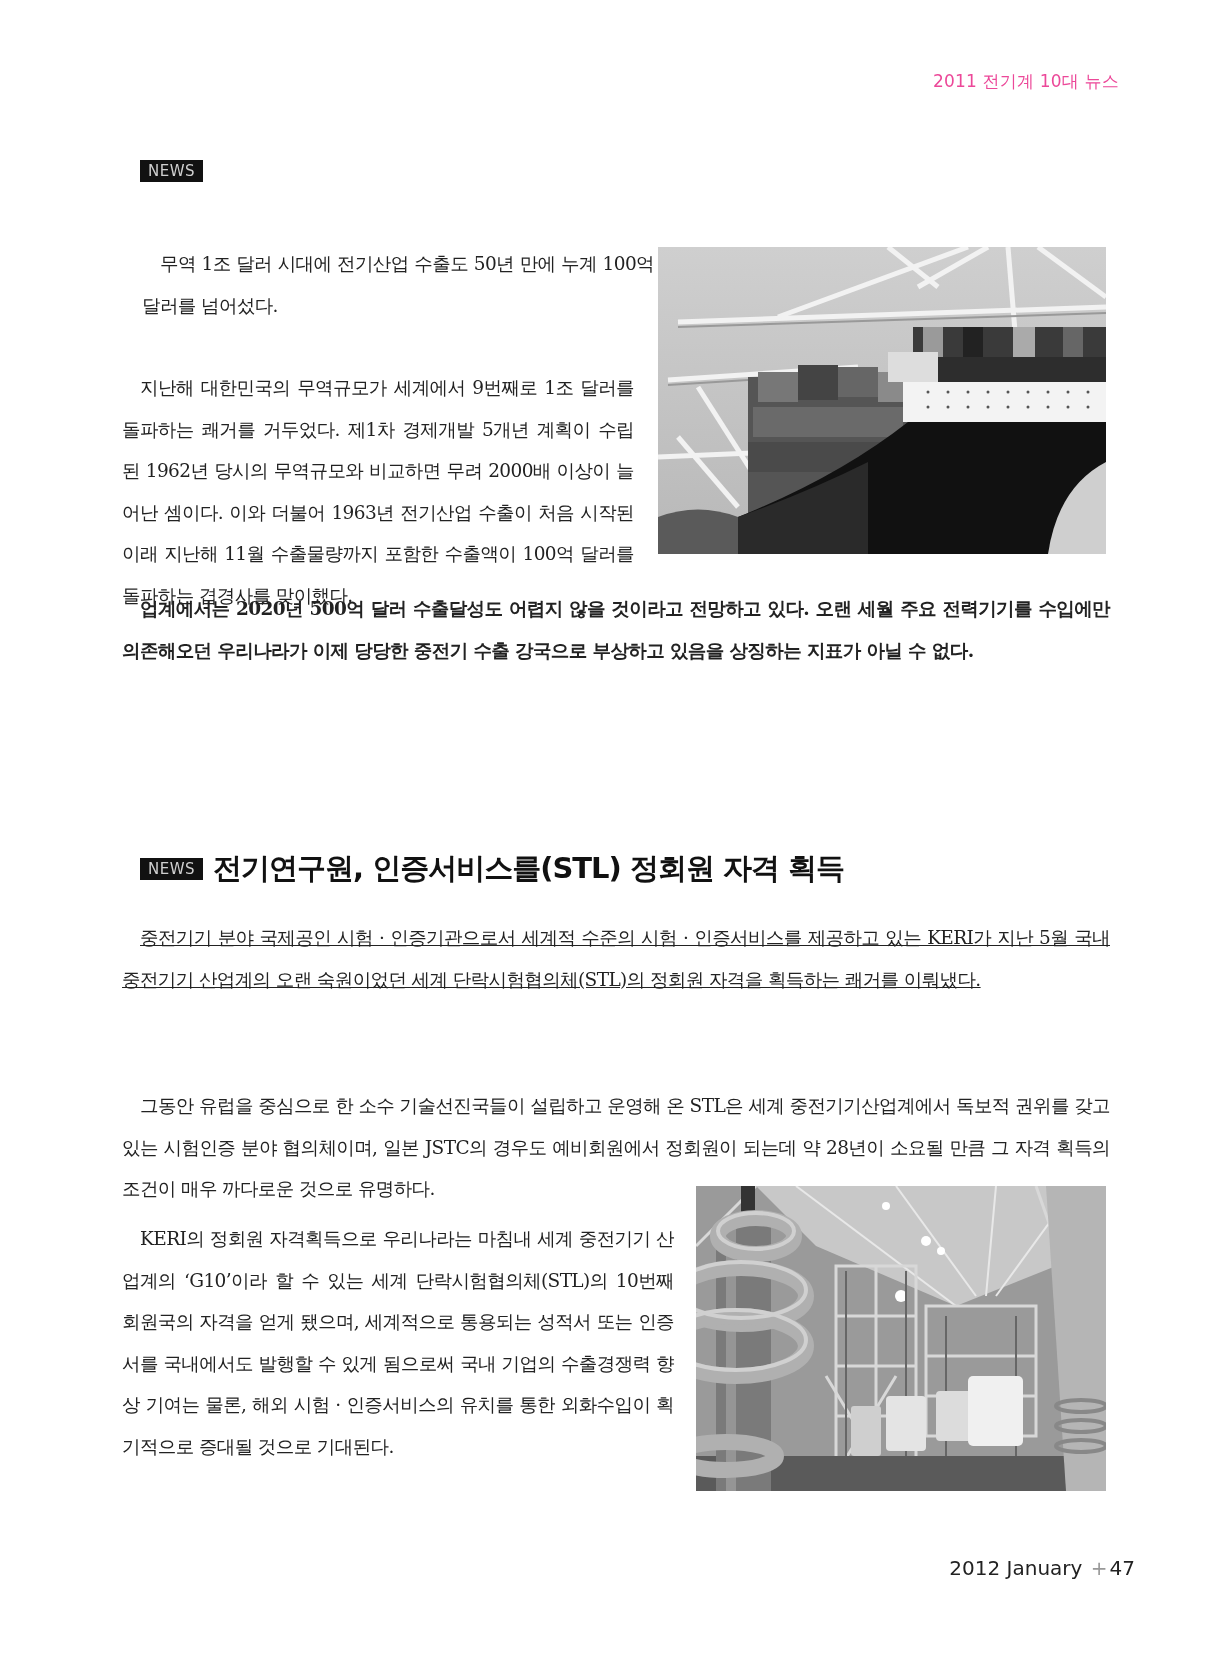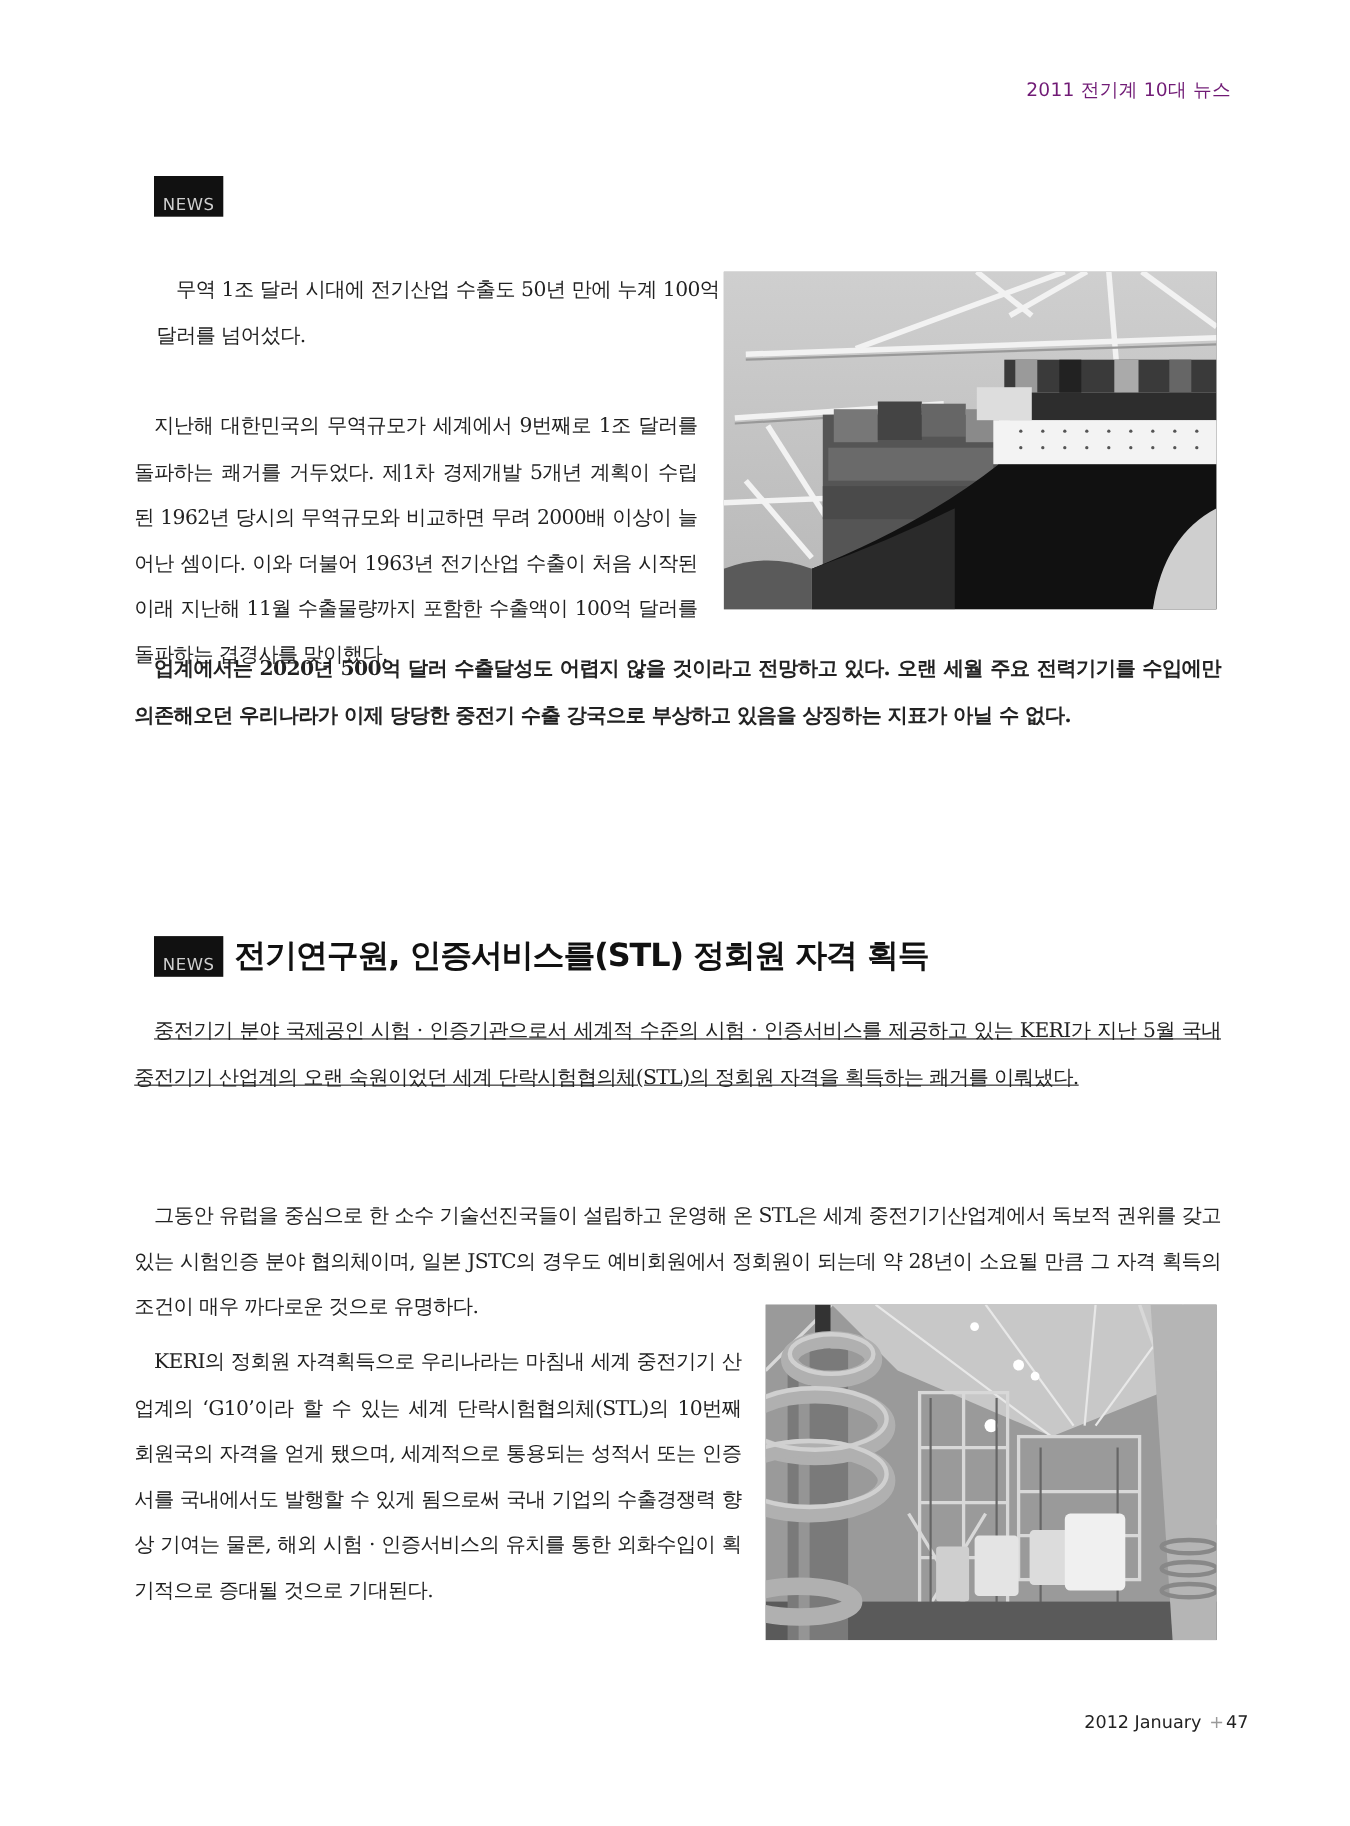--- a/index.html
+++ b/index.html
@@ -1,23 +1,23 @@
 <!DOCTYPE html>
 <html><head>
 <meta charset="utf-8">
 <style>
   html, body { margin:0; padding:0; background:#ffffff; }
   body { width:1227px; height:1660px; position:relative; overflow:hidden; color:#222; }
-  .running-head { position:absolute; right:108px; top:70px; font-family:"DejaVu Sans", sans-serif; font-size:17px; color:#701a75; letter-spacing:0.2px; }
+  .running-head { position:absolute; right:108px; top:70px; font-family:"DejaVu Sans", sans-serif; font-size:17px; color:#ec4899; letter-spacing:0.2px; }
   .section-title { position:absolute; left:140px; display:flex; align-items:center; white-space:nowrap; }
-  .news-badge { background:#111; color:#cfcfcf; font-family:"DejaVu Sans", sans-serif; font-size:15px; padding:16px 8px 1px 8px; line-height:20px; margin-right:10px; letter-spacing:0.5px; }
+  .news-badge { background:#111; color:#cfcfcf; font-family:"DejaVu Sans", sans-serif; font-size:15px; padding:1px 8px 1px 8px; line-height:20px; margin-right:10px; letter-spacing:0.5px; }
   .title-text { font-family:"DejaVu Sans", sans-serif; font-size:29px; font-weight:bold; color:#111; letter-spacing:-1px; }
   .para { position:absolute; left:122px; font-family:"DejaVu Serif", serif; font-size:18.5px; line-height:41.5px; color:#222; text-align:justify; text-indent:18px; letter-spacing:-0.6px; margin:0; }
   .photo { position:absolute; overflow:hidden; background:#888; }
-  .footer { position:absolute; right:92px; top:1556px; font-family:"DejaVu Sans", sans-serif; font-size:16px; color:#222; }
+  .footer { position:absolute; right:92px; top:1556px; font-family:"DejaVu Sans", sans-serif; font-size:20px; color:#222; }
   .footer .plus { color:#999; margin:0 2px; }
 </style>
 </head>
 <body>
 
 <div class="running-head">2011 전기계 10대 뉴스</div>
 
 <div class="section-title" style="top:160px;">
   <span class="news-badge">NEWS</span>
 </div>

